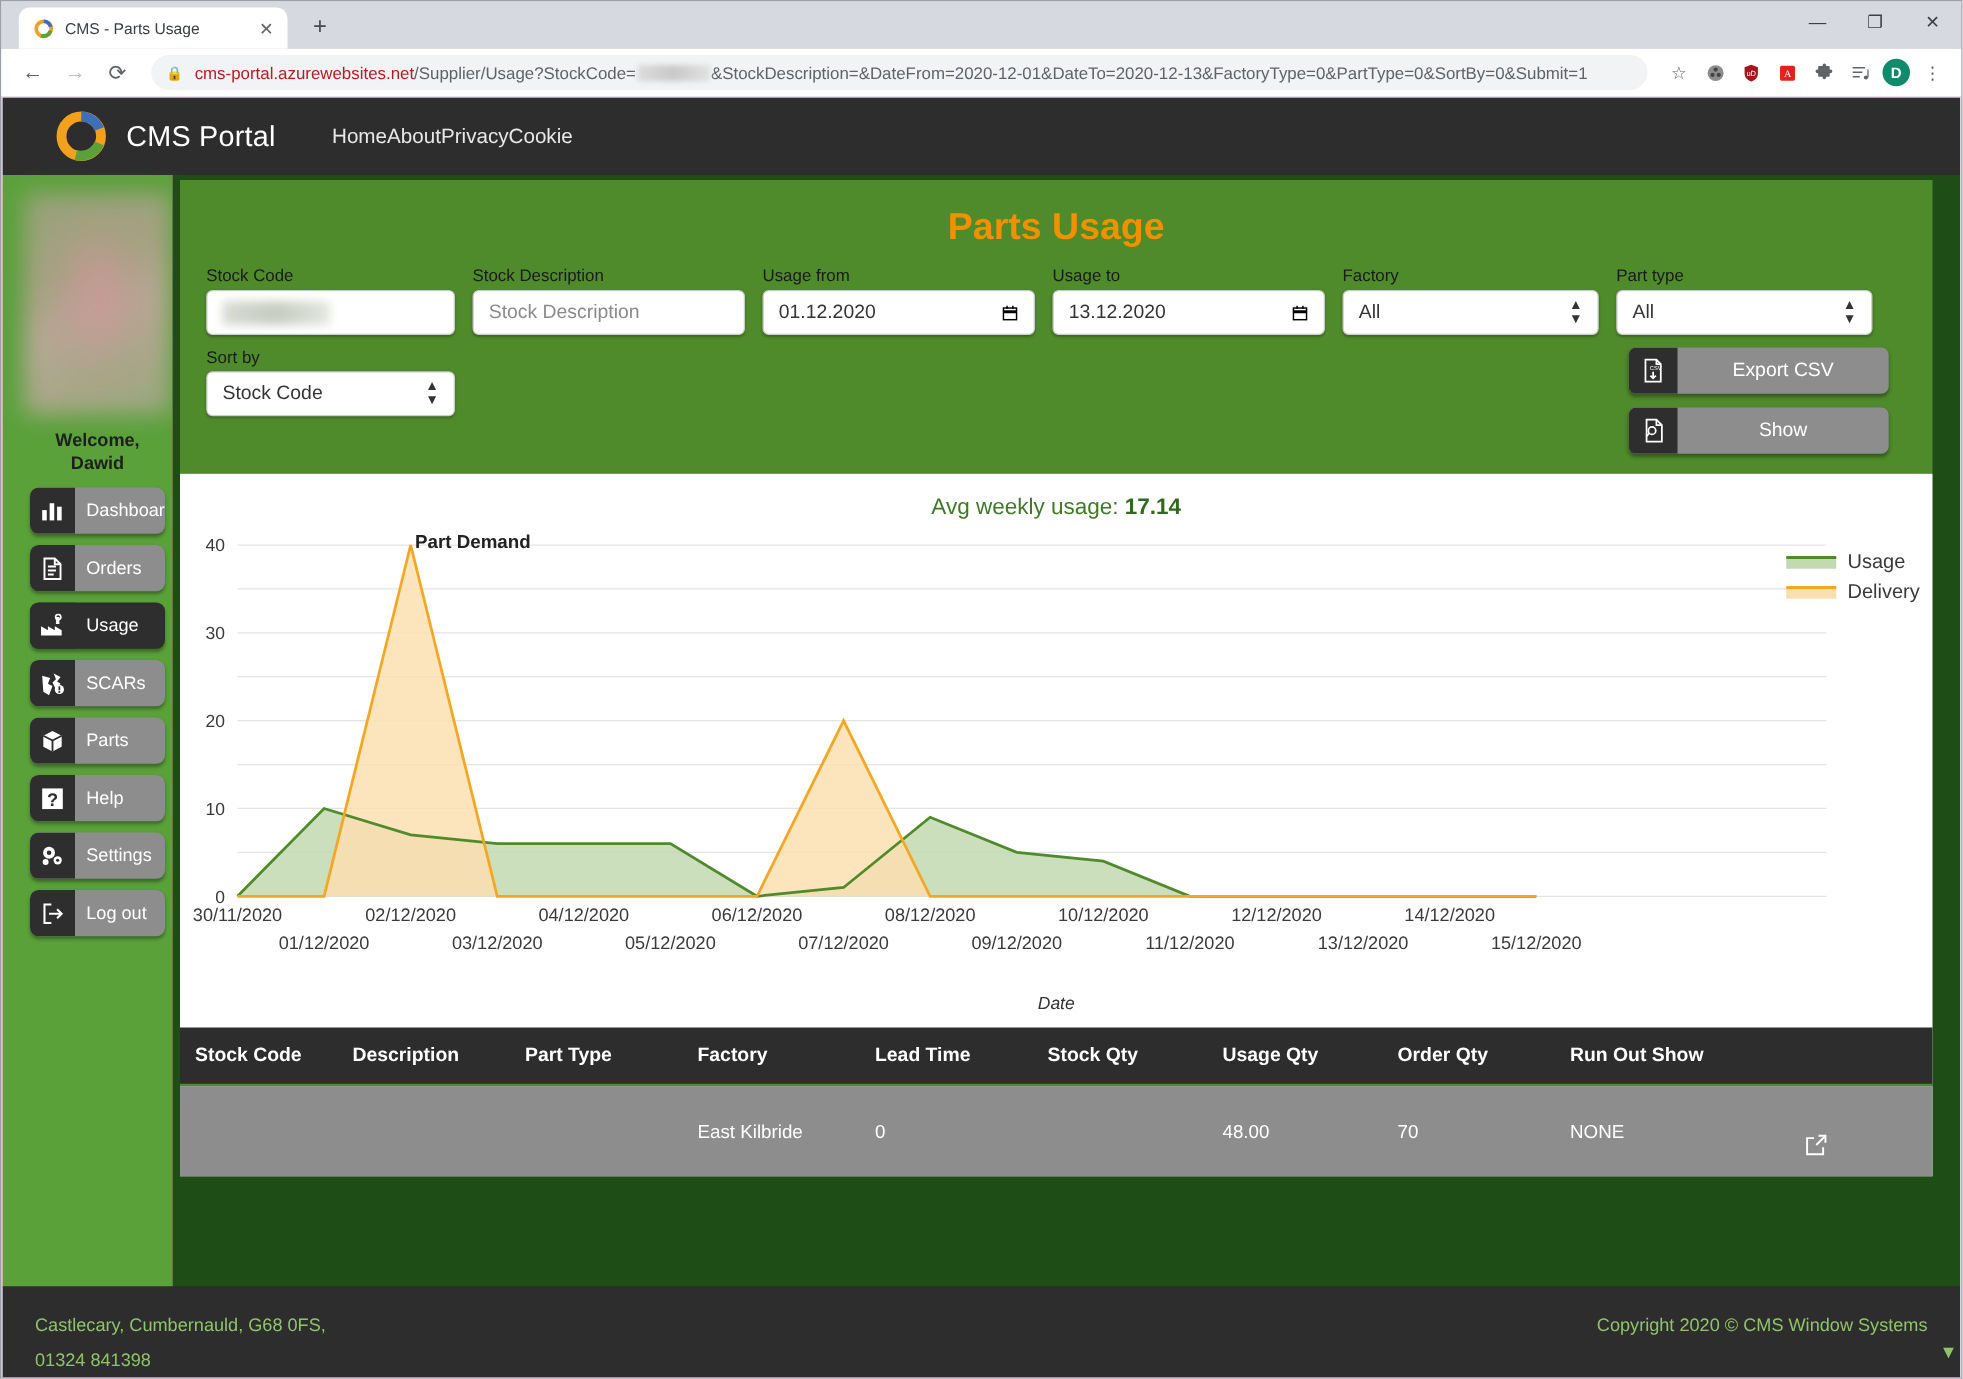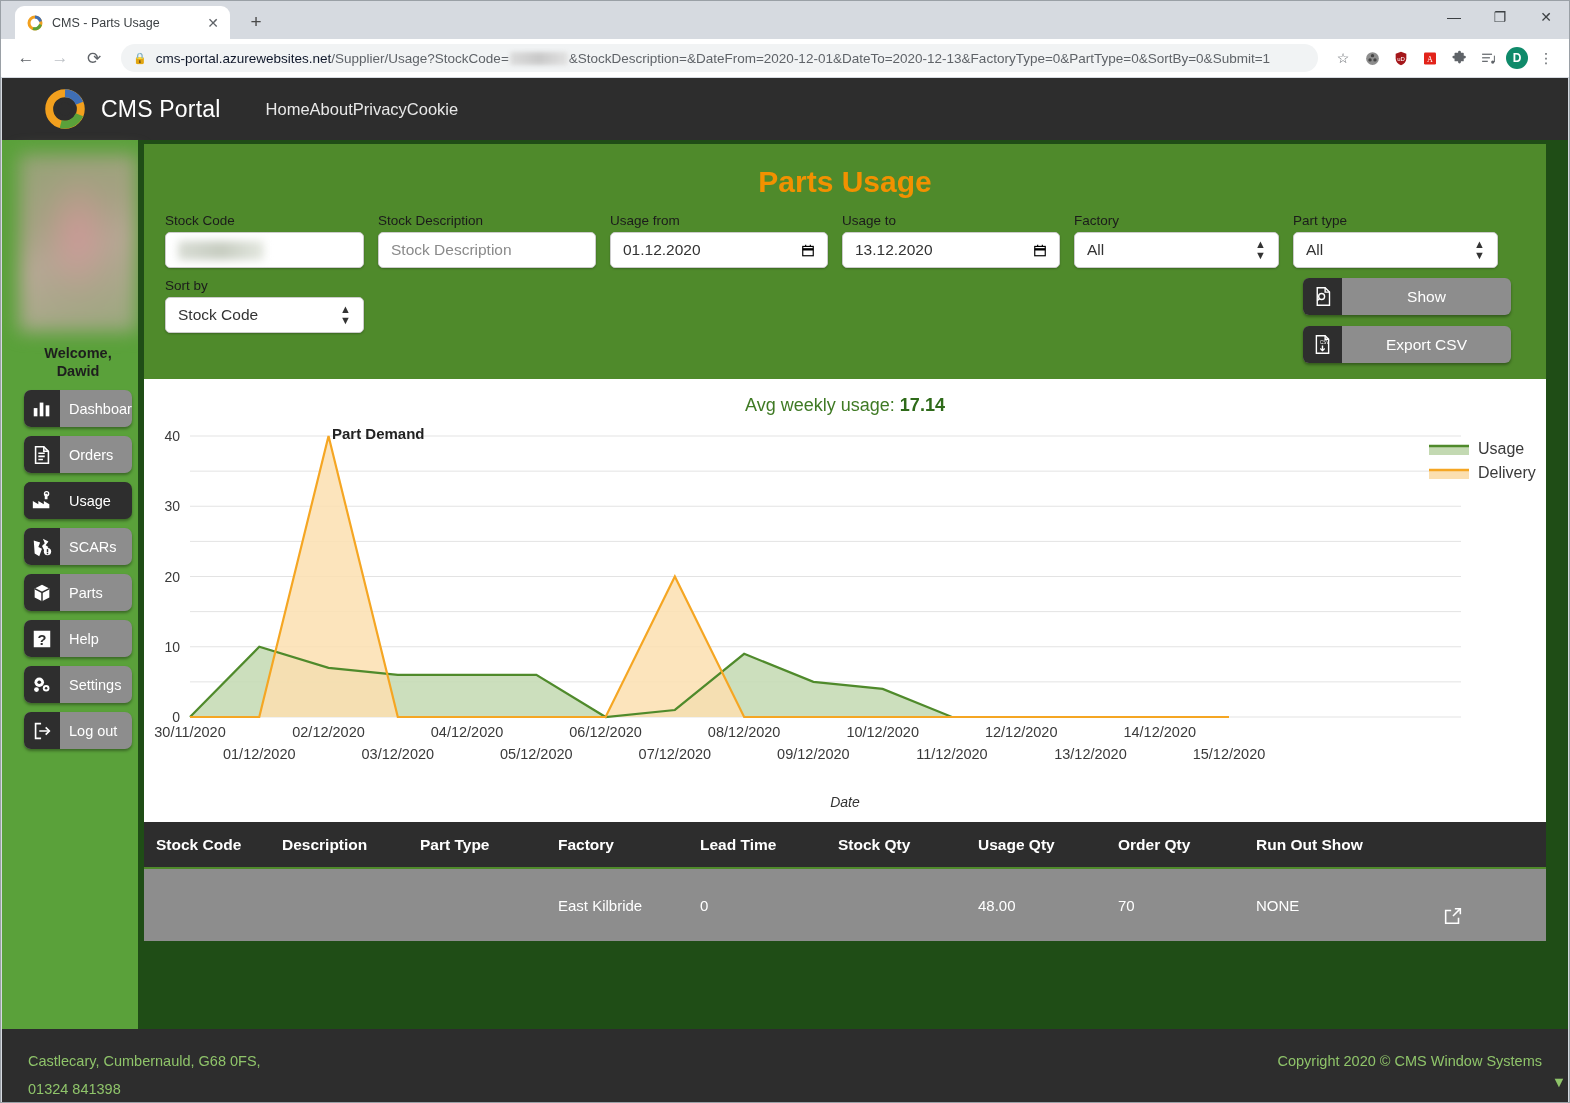--- a/index.html
+++ b/index.html
@@ -23,21 +23,21 @@
   .wincontrols { position:absolute; right:0; top:0; height:38px; display:flex; }
   .wincontrols div { width:46px; height:32px; display:flex; align-items:center; justify-content:center; color:#3c4043; font-size:14px; }
   .toolbar { height:38px; background:#ffffff; display:flex; align-items:center; padding:0 10px; }
   .navbtn { width:30px; height:30px; display:flex; align-items:center; justify-content:center; color:#5f6368; font-size:17px; margin-right:4px; }
   .navbtn.disabled { color:#bdc1c6; }
   .omnibox {
     flex:1; height:28px; background:#f1f3f4; border-radius:14px;
     display:flex; align-items:center; padding:0 12px; margin:0 8px; font-size:13.5px; color:#202124;
   }
   .lock { margin-right:9px; font-size:11px; color:#5f6368; }
-  .url-host { color:#0f172a; }
+  .url-host { color:#b91c1c; }
   .url-rest { color:#5f6368; }
   .redact { display:inline-block; width:58px; height:13px; background:linear-gradient(90deg,#dcdcdc,#c9c9c9,#e2e2e2); vertical-align:middle; border-radius:2px; filter:blur(2px); margin:0 1px; }
   .tb-icons { display:flex; align-items:center; gap:3px; margin-left:4px; }
   .tb-icon { width:26px; height:26px; display:flex; align-items:center; justify-content:center; font-size:14px; color:#5f6368; }
   .avatar-d { width:22px; height:22px; border-radius:50%; background:#0f8a6a; color:#fff; font-size:12px; display:flex; align-items:center; justify-content:center; font-weight:bold; }
 
   
   .page { position:absolute; left:1px; top:77px; width:1566px; height:1024px; background:#f9a8d4; overflow:hidden; }
   .navbar { height:62px; background:#2d2d2d; display:flex; align-items:center; padding-left:40px; }
   .logo { width:46px; height:46px; flex:0 0 auto; }
@@ -377,39 +377,39 @@
                 <div class="finput">
                   <span>Stock Code</span>
                   <span class="spin">▲<br>▼</span>
                 </div>
               </div>
 
               <div class="actions">
                 <div class="actbtn">
                   <span class="actbtn-ico">
                     <svg width="21" height="21" viewBox="0 0 24 24" fill="none" stroke="#fff" stroke-width="1.6">
-                        <path d="M6 2h9l5 5v15H6z"></path>
-                        <path d="M15 2v5h5"></path>
-                        <circle cx="11" cy="12" r="3.4"></circle>
-                        <line x1="8.6" y1="14.4" x2="6" y2="17"></line>
-                      </svg>
-                  </span>
-                  <span class="actbtn-lbl">Show</span>
-                </div>
-                <div class="actbtn">
-                  <span class="actbtn-ico">
-                    <svg width="21" height="21" viewBox="0 0 24 24" fill="none" stroke="#fff" stroke-width="1.6">
                         <path d="M5 2h10l4 4v16H5z"></path>
                         <path d="M15 2v4h4"></path>
                         <text x="9" y="11" font-size="5.2" fill="#fff" stroke="none" font-family="Liberation Sans">CSV</text>
                         <line x1="12" y1="13" x2="12" y2="19"></line>
                         <path d="M9.5 16.5L12 19l2.5-2.5"></path>
                       </svg>
                   </span>
                   <span class="actbtn-lbl">Export CSV</span>
+                </div>
+                <div class="actbtn">
+                  <span class="actbtn-ico">
+                    <svg width="21" height="21" viewBox="0 0 24 24" fill="none" stroke="#fff" stroke-width="1.6">
+                        <path d="M6 2h9l5 5v15H6z"></path>
+                        <path d="M15 2v5h5"></path>
+                        <circle cx="11" cy="12" r="3.4"></circle>
+                        <line x1="8.6" y1="14.4" x2="6" y2="17"></line>
+                      </svg>
+                  </span>
+                  <span class="actbtn-lbl">Show</span>
                 </div>
               </div>
             </div>
           </div>
         </div>
 
         <div class="panel">
           <div class="avg">
             <span>Avg weekly usage:</span>
             <b>17.14</b>

